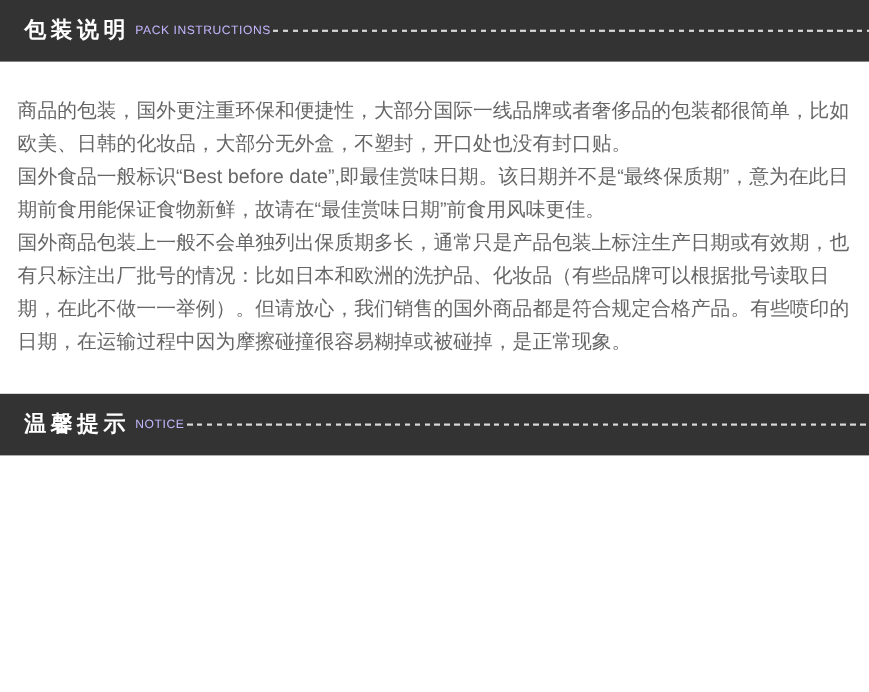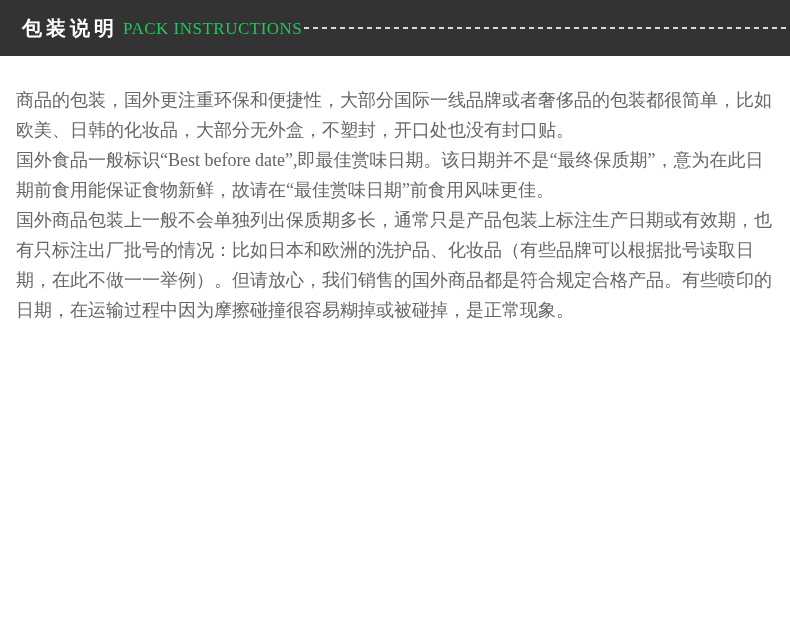--- a/index.html
+++ b/index.html
@@ -2,41 +2,41 @@
 <html><head>
 <meta charset="utf-8">
 <style>
   * { box-sizing: border-box; }
   html, body { margin: 0; padding: 0; background: #ffffff; }
   .page {
     width: 790px;
     height: 629px;
     overflow: hidden;
     background: #ffffff;
-    font-family: Liberation Serif, serif;
+    font-family: Liberation Sans, sans-serif;
   }
   .section-header {
     height: 56px;
     background: #333333;
     display: flex;
     align-items: center;
     padding-left: 22px;
     padding-right: 0;
   }
   .section-title-cn {
     color: #ffffff;
     font-size: 20px;
     font-weight: bold;
     letter-spacing: 4px;
     white-space: nowrap;
     line-height: 1;
   }
   .section-title-en {
-    color: #22c55e;
-    font-size: 17px;
+    color: #c4b5fd;
+    font-size: 11px;
     font-weight: normal;
     margin-left: 5px;
     white-space: nowrap;
     line-height: 1;
     letter-spacing: 0.5px;
   }
   .dash-line {
     flex: 1 1 auto;
     height: 2px;
     margin-left: 2px;
@@ -70,15 +70,20 @@
       <span class="dash-line"></span>
     </header>
     <div class="section-body">
       <p>商品的包装，国外更注重环保和便捷性，大部分国际一线品牌或者奢侈品的包装都很简单，比如欧美、日韩的化妆品，大部分无外盒，不塑封，开口处也没有封口贴。</p>
       <p>国外食品一般标识“Best before date”,即最佳赏味日期。该日期并不是“最终保质期”，意为在此日期前食用能保证食物新鲜，故请在“最佳赏味日期”前食用风味更佳。</p>
       <p>国外商品包装上一般不会单独列出保质期多长，通常只是产品包装上标注生产日期或有效期，也有只标注出厂批号的情况：比如日本和欧洲的洗护品、化妆品（有些品牌可以根据批号读取日期，在此不做一一举例）。但请放心，我们销售的国外商品都是符合规定合格产品。有些喷印的日期，在运输过程中因为摩擦碰撞很容易糊掉或被碰掉，是正常现象。</p>
     </div>
   </section>
 
   <section>
+    <header class="section-header">
+      <span class="section-title-cn">温馨提示</span>
+      <span class="section-title-en">NOTICE</span>
+      <span class="dash-line"></span>
+    </header>
   </section>
 
 </div>
 
 </body></html>

